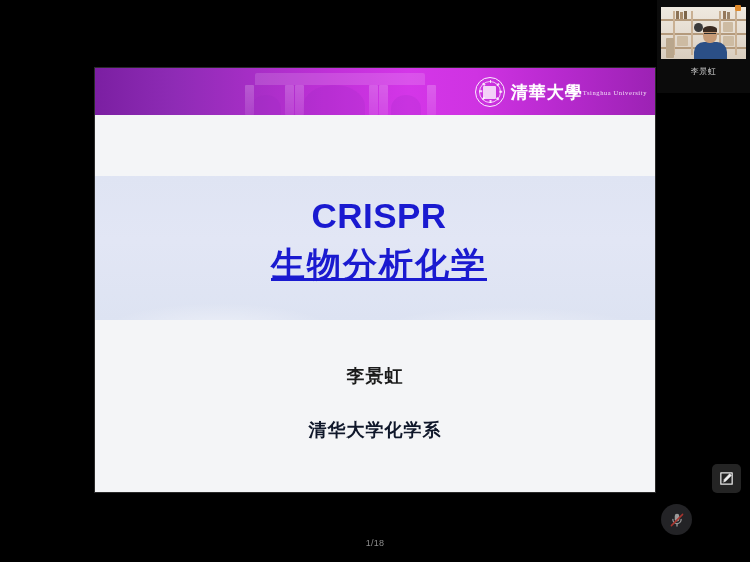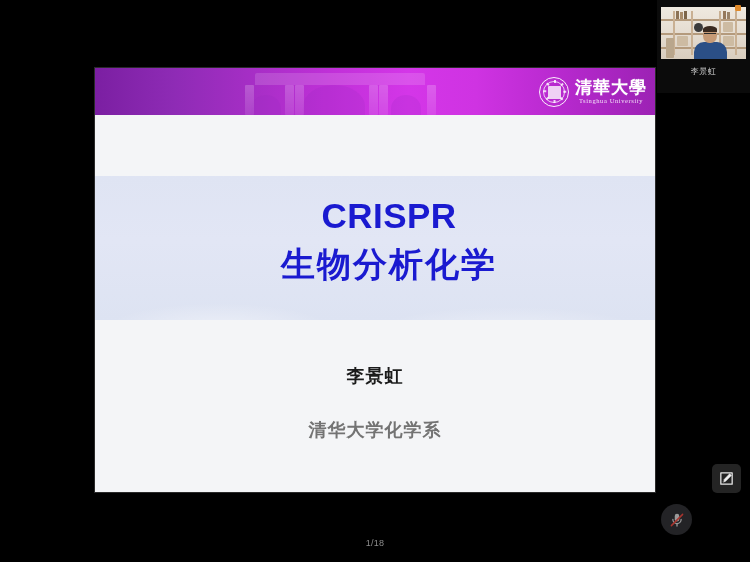--- a/index.html
+++ b/index.html
@@ -120,21 +120,21 @@
     position: absolute;
     width: 1.5px;
     height: 3px;
     background: rgba(255,255,255,0.8);
     left: 50%;
     top: 1.5px;
     transform-origin: 50% 11.5px;
   }
   #tsinghua-wordmark {
     display: flex;
-    flex-direction: column;
+    flex-direction: row;
     align-items: center;
     line-height: 1;
   }
   #tsinghua-cn {
     font-family: "DejaVu Serif", "Liberation Serif", serif;
     font-size: 17px;
     font-weight: 700;
     color: #ffffff;
     letter-spacing: 1px;
     text-shadow: 0 0 1px rgba(255,255,255,0.4);
@@ -163,21 +163,21 @@
     right: 0;
     bottom: 0;
     height: 42px;
     background:
       radial-gradient(ellipse 160px 36px at 22% 120%, rgba(255,255,255,0.45), rgba(255,255,255,0) 70%),
       radial-gradient(ellipse 190px 34px at 74% 125%, rgba(255,255,255,0.40), rgba(255,255,255,0) 70%);
   }
 
   #slide-title-group {
     position: absolute;
-    left: 14px;
+    left: 4px;
     top: 128px;
     width: 100%;
     text-align: center;
     z-index: 3;
   }
   #slide-title-en {
     font-family: "Liberation Sans", sans-serif;
     font-size: 35px;
     font-weight: 700;
     color: #1a1ad0;
@@ -185,41 +185,42 @@
     line-height: 1.12;
   }
   #slide-title-cn {
     font-family: "DejaVu Sans", "Liberation Sans", sans-serif;
     font-size: 34px;
     font-weight: 700;
     color: #1a1ad0;
     letter-spacing: 2px;
     line-height: 1.25;
     margin-top: 8px;
+    text-decoration: underline;
   }
 
   #slide-byline-group {
     position: absolute;
     left: 0;
     top: 296px;
     width: 100%;
     text-align: center;
   }
   #slide-author {
     font-family: "DejaVu Sans", "Liberation Sans", sans-serif;
     font-size: 18px;
     font-weight: 700;
     color: #1b1b1b;
     letter-spacing: 1px;
   }
   #slide-affiliation {
     font-family: "DejaVu Sans", "Liberation Sans", sans-serif;
     font-size: 18px;
     font-weight: 700;
-    color: #737373;
+    color: #0f172a;
     letter-spacing: 1px;
     margin-top: 30px;
   }
 
   
   #page-indicator {
     position: absolute;
     left: 0;
     top: 538px;
     width: 750px;

